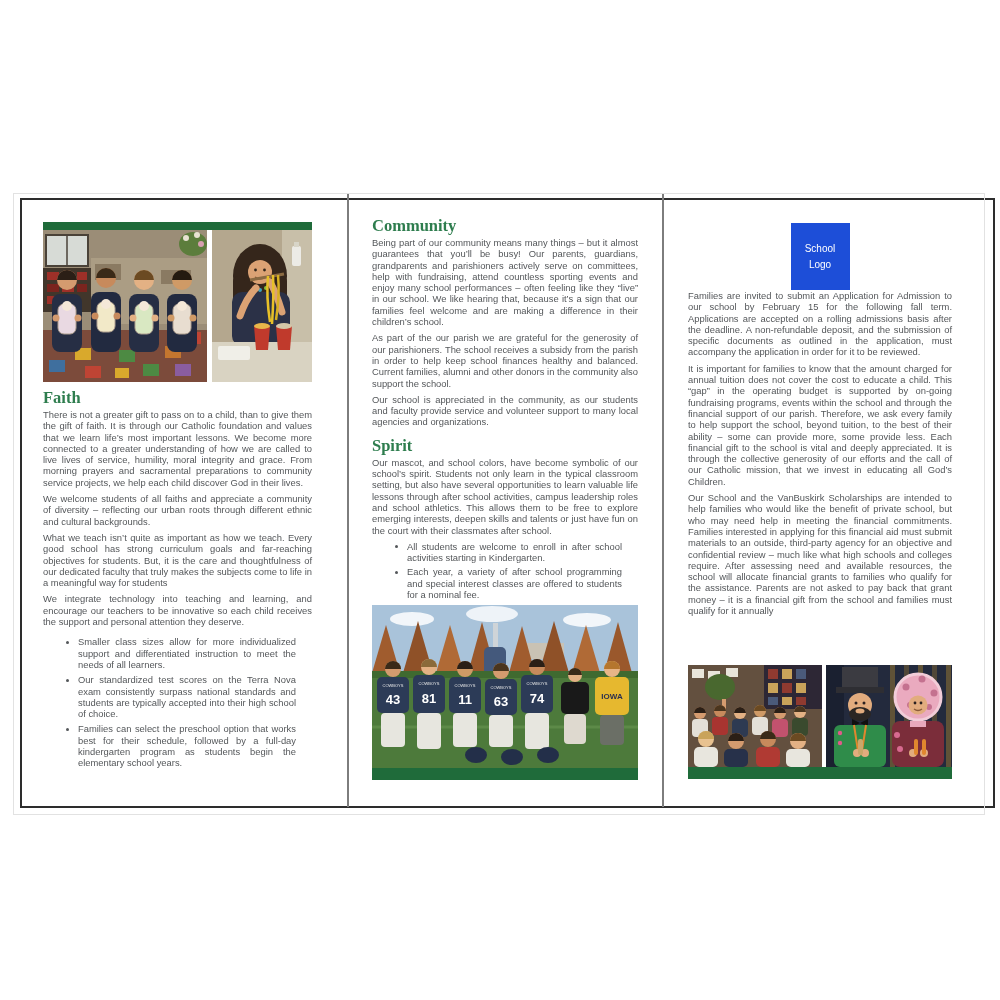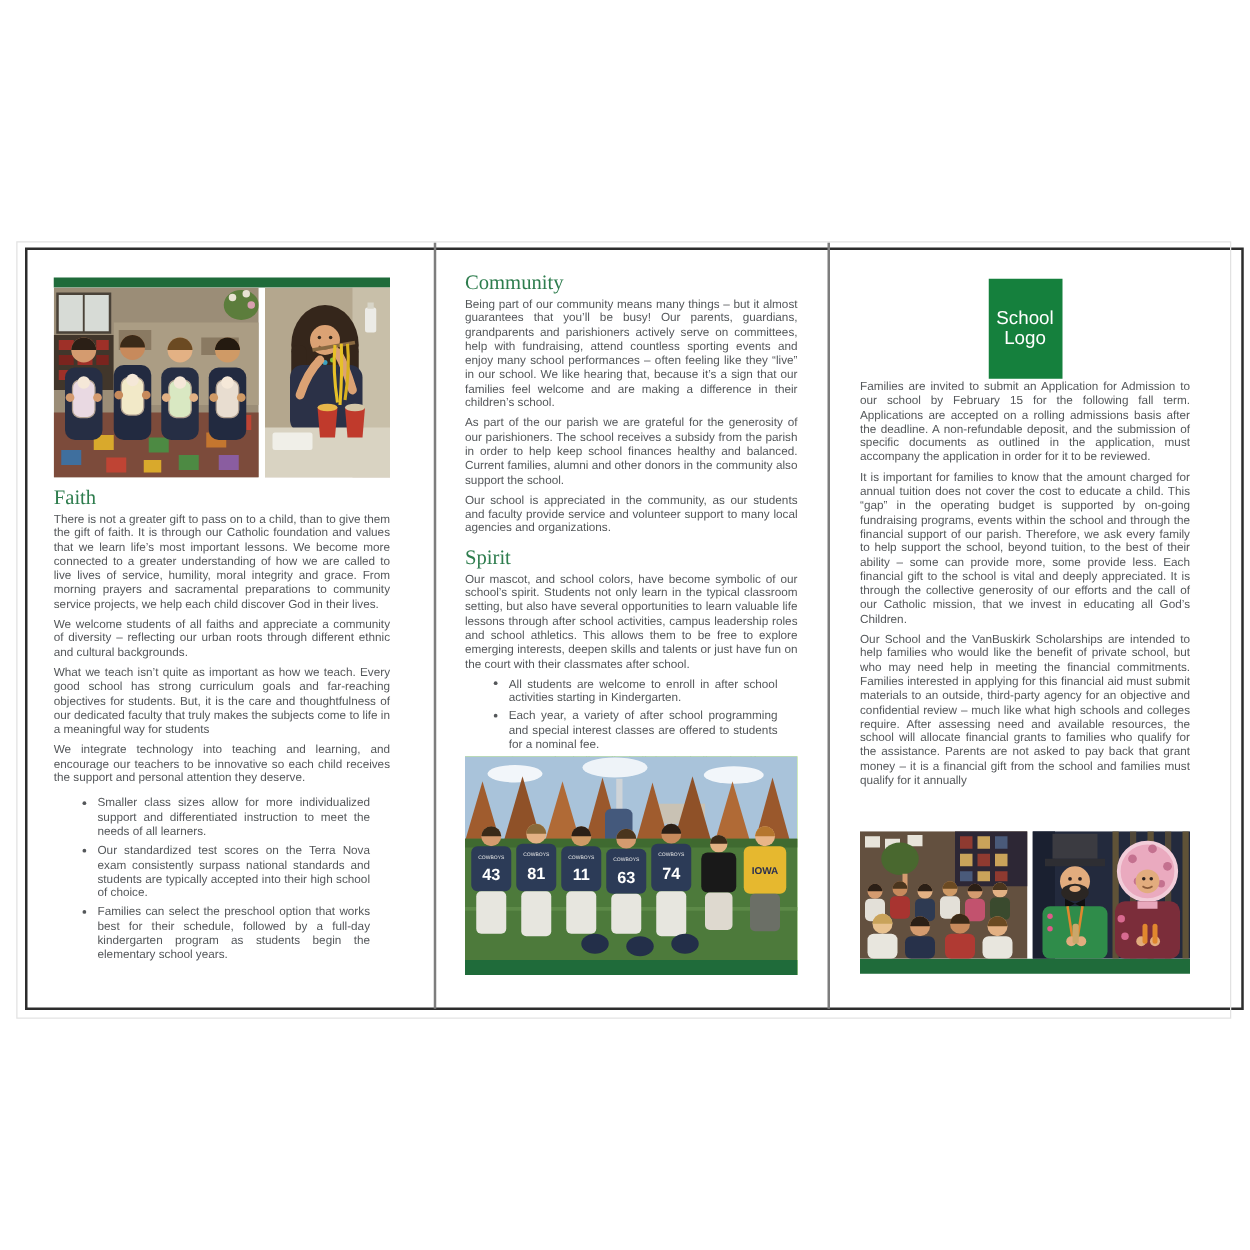--- a/index.html
+++ b/index.html
@@ -22,21 +22,21 @@
   }
   #fold-1{left:347px;}
   #fold-2{left:662px;}
   
   .panel{position:absolute;z-index:2;}
   #panel-left{left:43px;top:222px;width:269px;}
   #panel-middle{left:372px;top:216px;width:266px;}
   #panel-right{left:688px;top:216px;width:264px;}
   
   .h{
-    font-family:"Liberation Serif",serif;font-weight:normal;
+    font-family:"Liberation Serif",serif;font-weight:bold;
     font-size:16.5px;line-height:19px;color:#2e7d4e;margin:8px 0 2px;
   }
   .h.first{margin-top:6px;}
   .h.flush{margin-top:0;}
   .panel p.body{
     font-size:9.4px;line-height:11.3px;color:#54575a;
     text-align:justify;margin:0 0 5px;
   }
   .bullet{display:flex;margin:0 16px 4px;}
   .bullet .dot{
@@ -45,36 +45,36 @@
   }
   .bullet .btext{
     flex:1;font-size:9.4px;line-height:11.3px;color:#54575a;text-align:justify;
   }
   .bullets-spirit .bullet{margin-bottom:3px;}
   .bullets-academics{margin-top:9px;}
   
   .bar-top{height:8px;background:#1f6b3a;}
   .bar-bottom{height:12px;background:#1f6b3a;}
   .logo-box{
-    width:59px;height:80px;margin:7px auto 0;background:#15803d;
+    width:59px;height:67px;margin:7px auto 0;background:#1d4ed8;
     color:#ffffff;display:flex;flex-direction:column;align-items:center;
-    justify-content:center;font-size:15px;line-height:16px;
+    justify-content:center;font-size:10px;line-height:16px;
   }
   .school-name{
     font-family:"Liberation Serif",serif;font-weight:normal;color:#2e7d4e;
     font-size:29px;line-height:32px;text-align:center;margin:10px 0 0;
     letter-spacing:1px;
   }
   
   .photo-row{display:flex;}
   .photo-row svg{display:block;flex:none;}
   #left-photo-row{gap:5px;}
   #right-photos{position:absolute;left:688px;top:665px;width:264px;z-index:5;background:#fff;}
   #right-photo-row{gap:4px;}
-  #middle-photo{position:absolute;left:372px;top:605px;width:266px;z-index:5;background:#bef264;}
+  #middle-photo{position:absolute;left:372px;top:605px;width:266px;z-index:5;background:#fca5a5;}
   #middle-photo svg{display:block;}
 </style>
 </head>
 <body>
 
 <div class="back-sheet"></div>
 <div class="sheet"></div>
 <div class="fold" id="fold-1"></div>
 <div class="fold" id="fold-2"></div>
 

